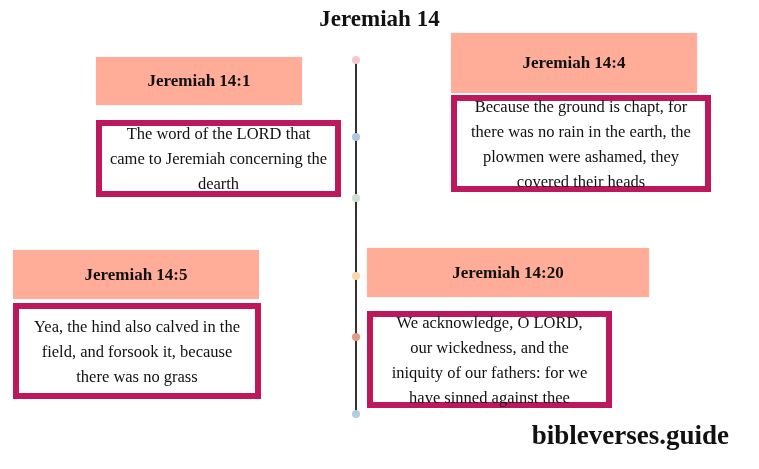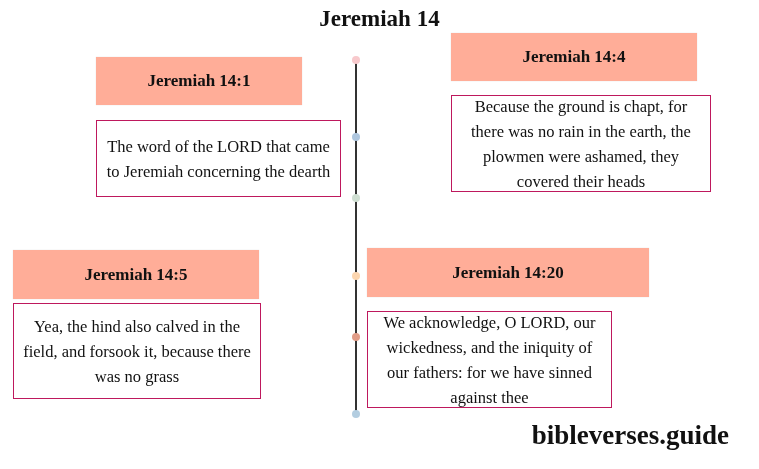--- a/index.html
+++ b/index.html
@@ -5,21 +5,21 @@
     html, body { margin: 0; padding: 0; background: #ffffff; }
     body { width: 759px; height: 469px; position: relative; overflow: hidden;
            font-family: "DejaVu Serif", "Liberation Serif", serif; color: #111; }
     .title { position: absolute; left: 0; width: 759px; top: 6px; text-align: center;
              font-size: 23px; font-weight: bold; font-family: "Liberation Serif", serif; }
     .timeline { position: absolute; left: 355px; top: 60px; width: 2px; height: 354px; background: #333; }
     .dot { position: absolute; width: 8px; height: 8px; border-radius: 50%; left: 352px; }
     .hdr { position: absolute; background: #ffad98; display: flex; align-items: center; justify-content: center;
            font-family: "Liberation Serif", serif; font-weight: bold; font-size: 17px;
            box-shadow: 0 0 1px rgba(0,0,0,0.15); }
-    .txt { position: absolute; background: #fff; border: 1px solid #be185d; box-sizing: border-box;
+    .txt { position: absolute; background: #fff; border: 6px solid #be185d; box-sizing: border-box;
            display: flex; align-items: center; justify-content: flex-start; text-align: center;
            font-family: "Liberation Serif", serif; font-size: 16.5px; line-height: 25px; padding: 0 6px; }
     .brand { position: absolute; right: 30px; top: 420px; font-family: "Liberation Serif", serif;
              font-weight: bold; font-size: 27px; }
   </style>
 </head>
 <body>
 
 <div class="title">Jeremiah 14</div>
 
@@ -29,21 +29,21 @@
 <div class="dot" style="top:194px;background:#cfdfd2;"></div>
 <div class="dot" style="top:272px;background:#fcd6b0;"></div>
 <div class="dot" style="top:333px;background:#e19c87;"></div>
 <div class="dot" style="top:410px;background:#b3cde0;"></div>
 
 <div class="hdr" style="left:96px;top:57px;width:206px;height:48px;text-align:right;">Jeremiah 14:1</div>
 <div class="txt" style="left:96px;top:120px;width:245px;height:77px;">
   <span>The word of the LORD that came to Jeremiah concerning the dearth</span>
 </div>
 
-<div class="hdr" style="left:451px;top:33px;width:246px;height:48px;">Jeremiah 14:4</div>
+<div class="hdr" style="left:451px;top:33px;width:246px;height:60px;">Jeremiah 14:4</div>
 <div class="txt" style="left:451px;top:95px;width:260px;height:97px;">
   <span>Because the ground is chapt, for there was no rain in the earth, the plowmen were ashamed, they covered their heads</span>
 </div>
 
 <div class="hdr" style="left:13px;top:250px;width:246px;height:49px;">Jeremiah 14:5</div>
 <div class="txt" style="left:13px;top:303px;width:248px;height:96px;">
   <span>Yea, the hind also calved in the field, and forsook it, because there was no grass</span>
 </div>
 
 <div class="hdr" style="left:367px;top:248px;width:282px;height:49px;">Jeremiah 14:20</div>

